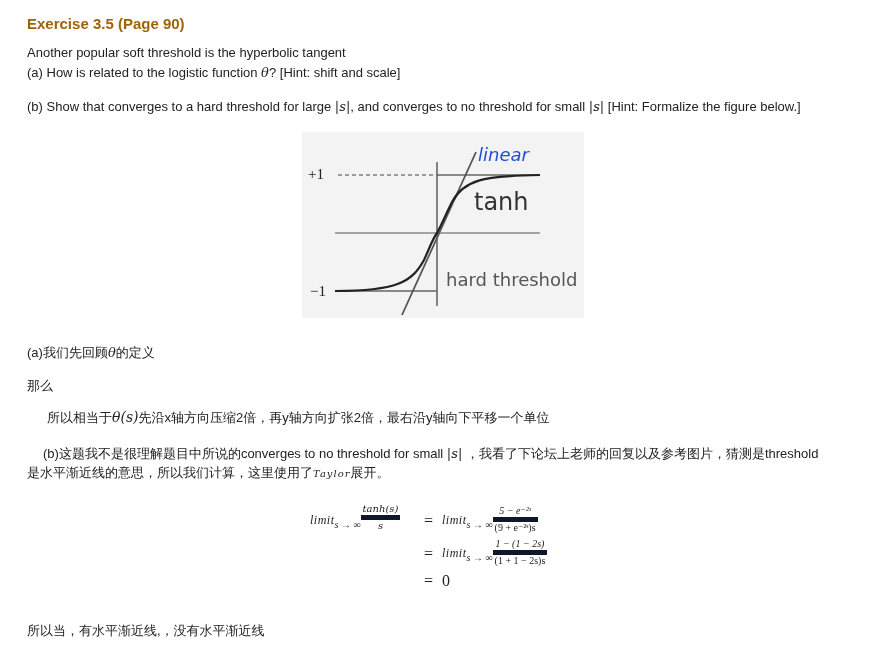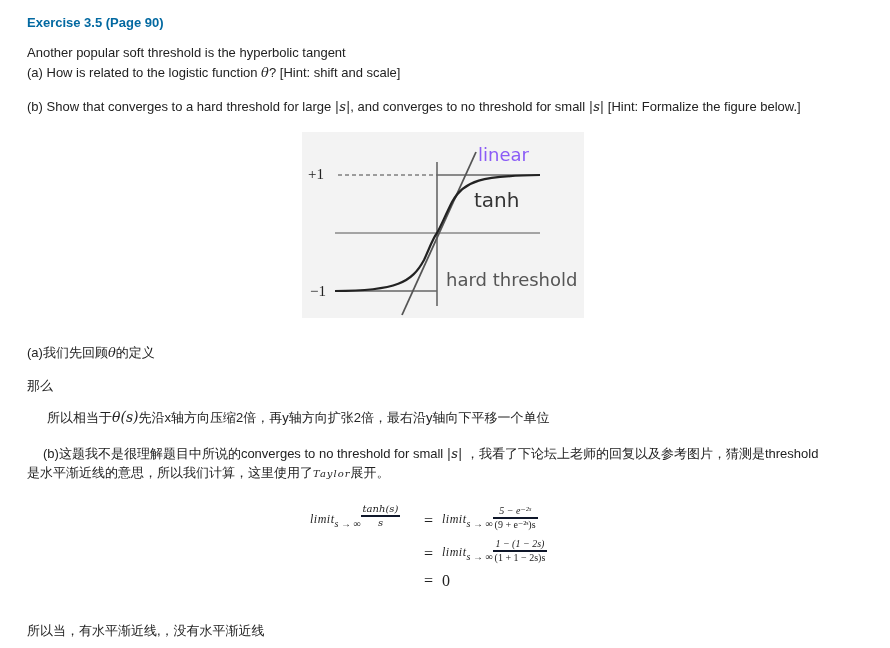--- a/index.html
+++ b/index.html
@@ -2,33 +2,33 @@
 <html><head>
 <meta charset="utf-8">
 <style>
   html, body { margin: 0; padding: 0; background: #ffffff; }
   body {
     width: 890px; height: 648px; position: relative; overflow: hidden;
     font-family: "Liberation Sans", "DejaVu Sans", sans-serif;
     color: #222; font-size: 13px;
   }
   .abs { position: absolute; white-space: nowrap; }
-  .title { font-weight: bold; font-size: 13px; color: #0369a1; }
+  .title { font-weight: bold; font-size: 15px; color: #a16207; }
   .line { font-size: 13px; color: #222; }
   .serif-i { font-family: "DejaVu Serif", "Liberation Serif", serif; font-style: italic; }
   .serif { font-family: "Liberation Serif", "DejaVu Serif", serif; }
   .figure {
     position: absolute; left: 302px; top: 132px; width: 282px; height: 186px;
     background: #f3f3f3;
   }
   .math { font-family: "Liberation Serif", "DejaVu Serif", serif; color: #222; }
   .lim { font-style: italic; font-size: 12px; letter-spacing: 0.5px; }
   .sub { font-size: 10px; font-style: italic; position: relative; top: 4px; }
   .frac { display: inline-block; vertical-align: middle; text-align: center; font-size: 10px; }
-  .frac .num { display: block; padding: 0 2px; border-bottom: 2px solid #0f172a; line-height: 12px; font-style: italic; }
+  .frac .num { display: block; padding: 0 2px; border-bottom: 5px solid #0f172a; line-height: 12px; font-style: italic; }
   .frac .den { display: block; padding: 0 2px; line-height: 12px; }
   .eq { font-size: 16px; }
 </style>
 </head>
 <body>
 
 <div class="abs title" style="left:27px;top:15px;">Exercise 3.5 (Page 90)</div>
 
 <div class="abs line" style="left:27px;top:45px;">Another popular soft threshold is the hyperbolic tangent</div>
 
@@ -50,22 +50,22 @@
     <line x1="33" y1="159" x2="135" y2="159" stroke="#666" stroke-width="1.6"></line>
 
     <line x1="135" y1="30" x2="135" y2="174" stroke="#666" stroke-width="1.6"></line>
 
     <line x1="33" y1="101" x2="238" y2="101" stroke="#555" stroke-width="1"></line>
 
     <line x1="100" y1="183" x2="174" y2="20" stroke="#555" stroke-width="1.8"></line>
 
     <path d="M33,159 C95,159 110,150 122,128 C128,115 131,106 135,101 C139,94 143,84 150,70 C162,48 180,44 238,43" fill="none" stroke="#222" stroke-width="2.2"></path>
   </svg>
-  <div class="abs" style="left:176px;top:12px;font-size:18px;color:#8b5cf6;font-family:'DejaVu Sans',sans-serif;">linear</div>
-  <div class="abs" style="left:172px;top:56px;font-size:20px;color:#333;font-family:'DejaVu Sans',sans-serif;">tanh</div>
+  <div class="abs" style="left:176px;top:12px;font-size:18px;color:#1d4ed8;font-family:'DejaVu Sans',sans-serif;font-style:italic;">linear</div>
+  <div class="abs" style="left:172px;top:56px;font-size:24px;color:#333;font-family:'DejaVu Sans',sans-serif;">tanh</div>
   <div class="abs" style="left:144px;top:137px;font-size:18px;color:#555;font-family:'DejaVu Sans',sans-serif;">hard threshold</div>
   <div class="abs serif" style="left:6px;top:34px;font-size:15px;color:#222;">+1</div>
   <div class="abs serif" style="left:8px;top:151px;font-size:15px;color:#222;">−1</div>
 </div>
 
 <div class="abs line" style="left:27px;top:344px;">
   <span>(a)我们先回顾</span><span class="serif-i">θ</span><span>的定义</span>
 </div>
 
 <div class="abs line" style="left:27px;top:377px;">那么</div>

